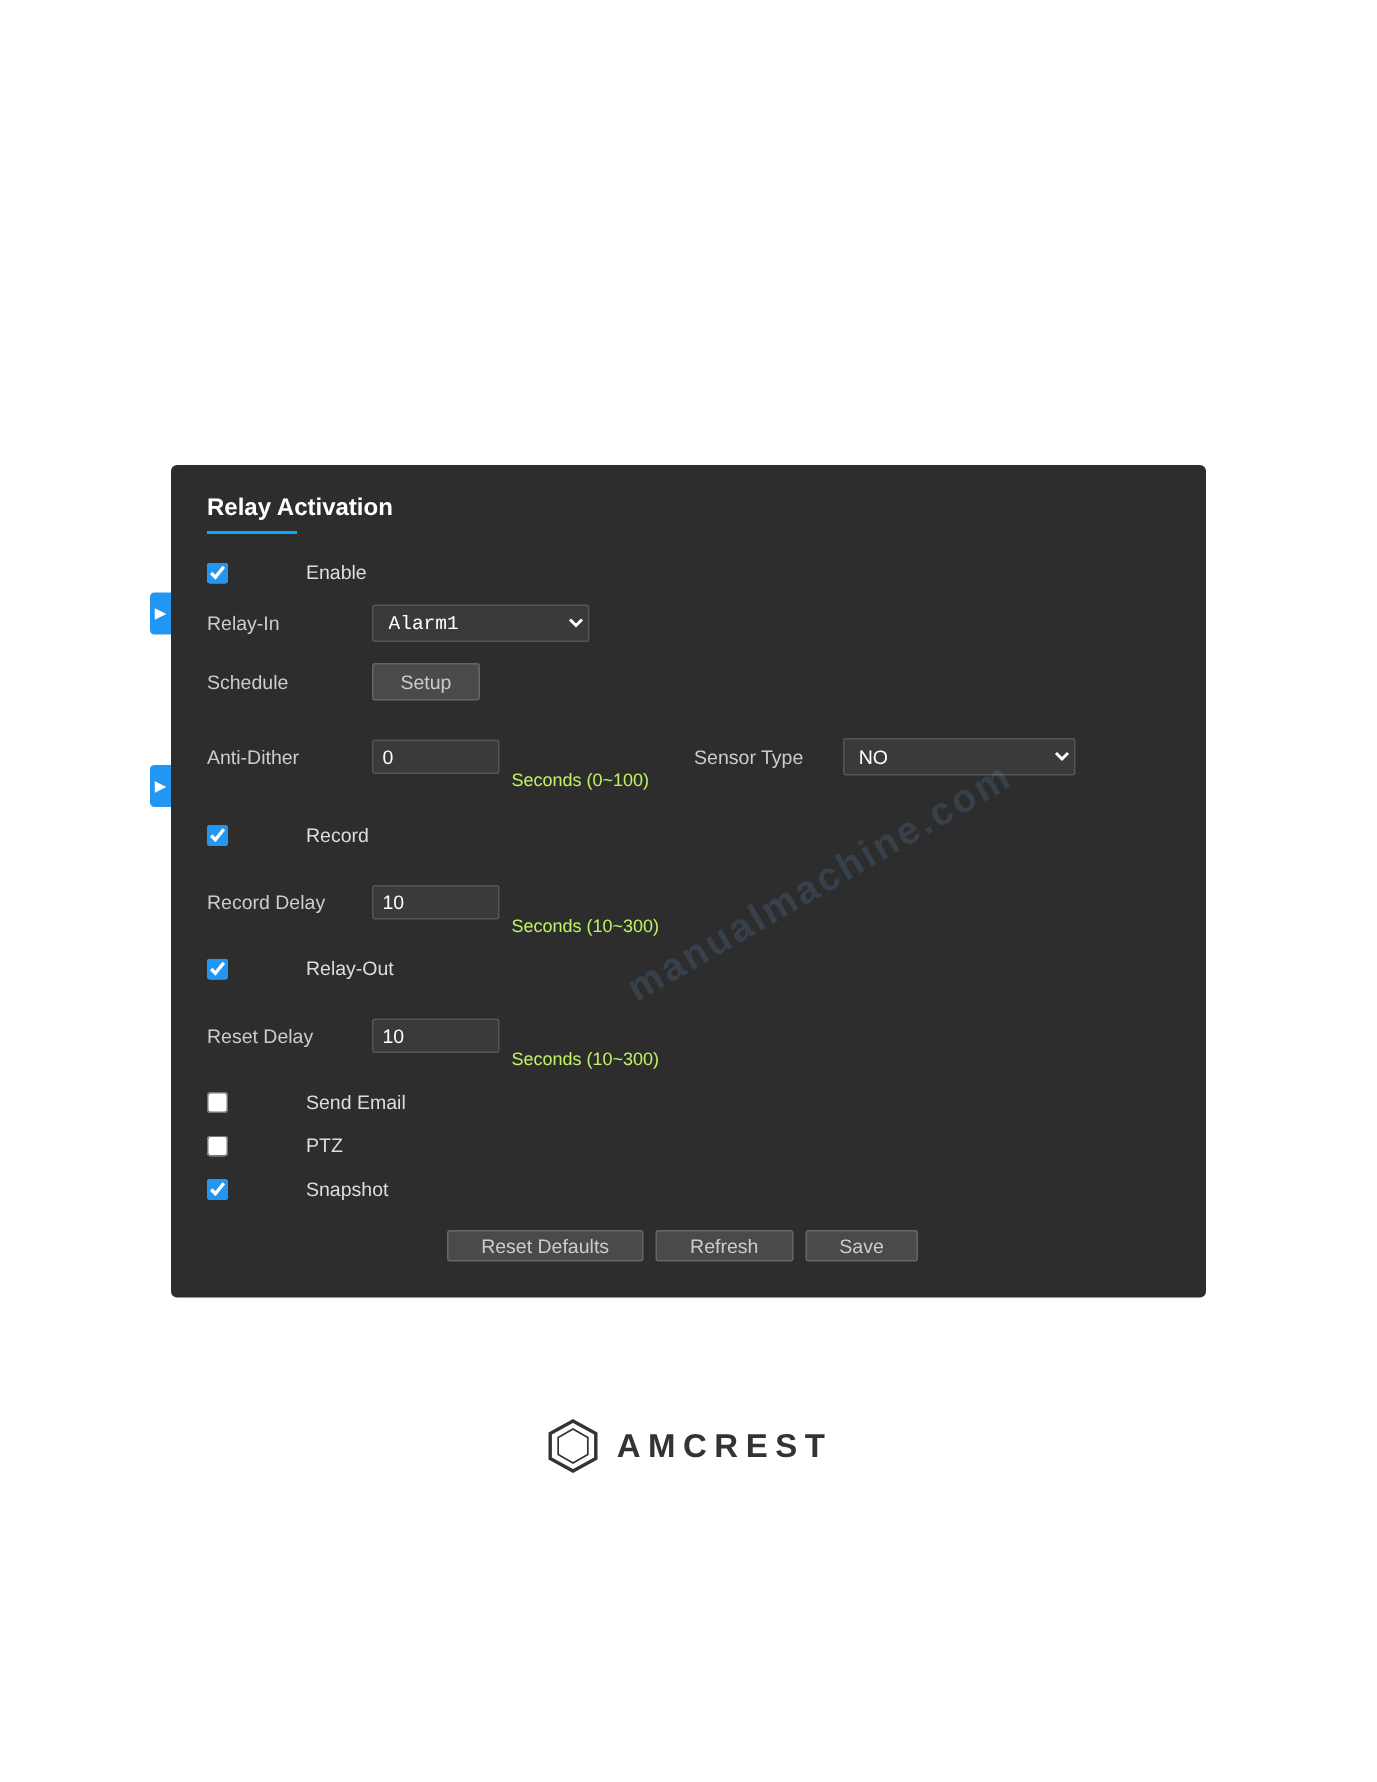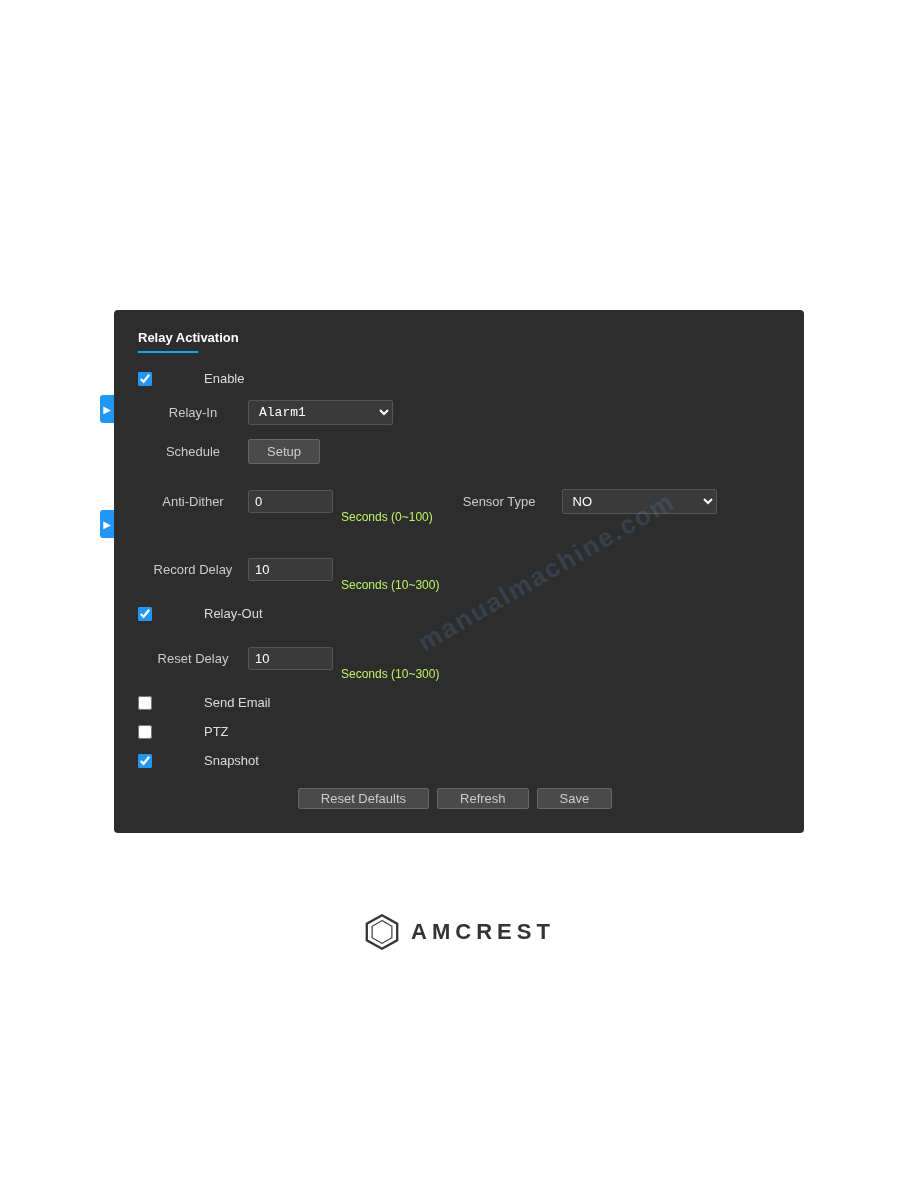--- a/index.html
+++ b/index.html
@@ -27,21 +27,21 @@
     .panel {
       width: 690px;
       background: #2d2d2d;
       border-radius: 4px;
       padding: 20px 24px 24px 24px;
       position: relative;
     }
 
     .panel-title {
       color: #ffffff;
-      font-size: 13px;
+      font-size: 16px;
       font-weight: bold;
       margin-bottom: 6px;
     }
 
     .title-underline {
       width: 60px;
       height: 2px;
       background: #00aaff;
       margin-bottom: 18px;
     }
@@ -70,21 +70,20 @@
     .form-row {
       display: flex;
       align-items: center;
       margin-bottom: 14px;
     }
 
     .label {
       color: #cccccc;
       font-size: 13px;
       min-width: 110px;
-      text-align: center;
     }
 
     .checkbox-row {
       display: flex;
       align-items: center;
       margin-bottom: 14px;
       gap: 44px;
     }
 
     .checkbox-label {
@@ -262,20 +261,24 @@
         <span class="sensor-label">Sensor Type</span>
         <select class="select-sensor-type">
           <option>NO</option>
           <option>NC</option>
         </select>
       </div>
     </div>
 
     <div class="section-divider"></div>
 
+    <div class="checkbox-row">
+      <input type="checkbox" checked="" style="">
+      <span class="checkbox-label">Record</span>
+    </div>
 
     <div class="form-row">
       <span class="label">Record Delay</span>
       <input type="text" class="input-number" value="10" style="">
       <span class="unit-text">Seconds (10~300)</span>
     </div>
 
     <div class="checkbox-row">
       <input type="checkbox" checked="" style="">
       <span class="checkbox-label">Relay-Out</span>

